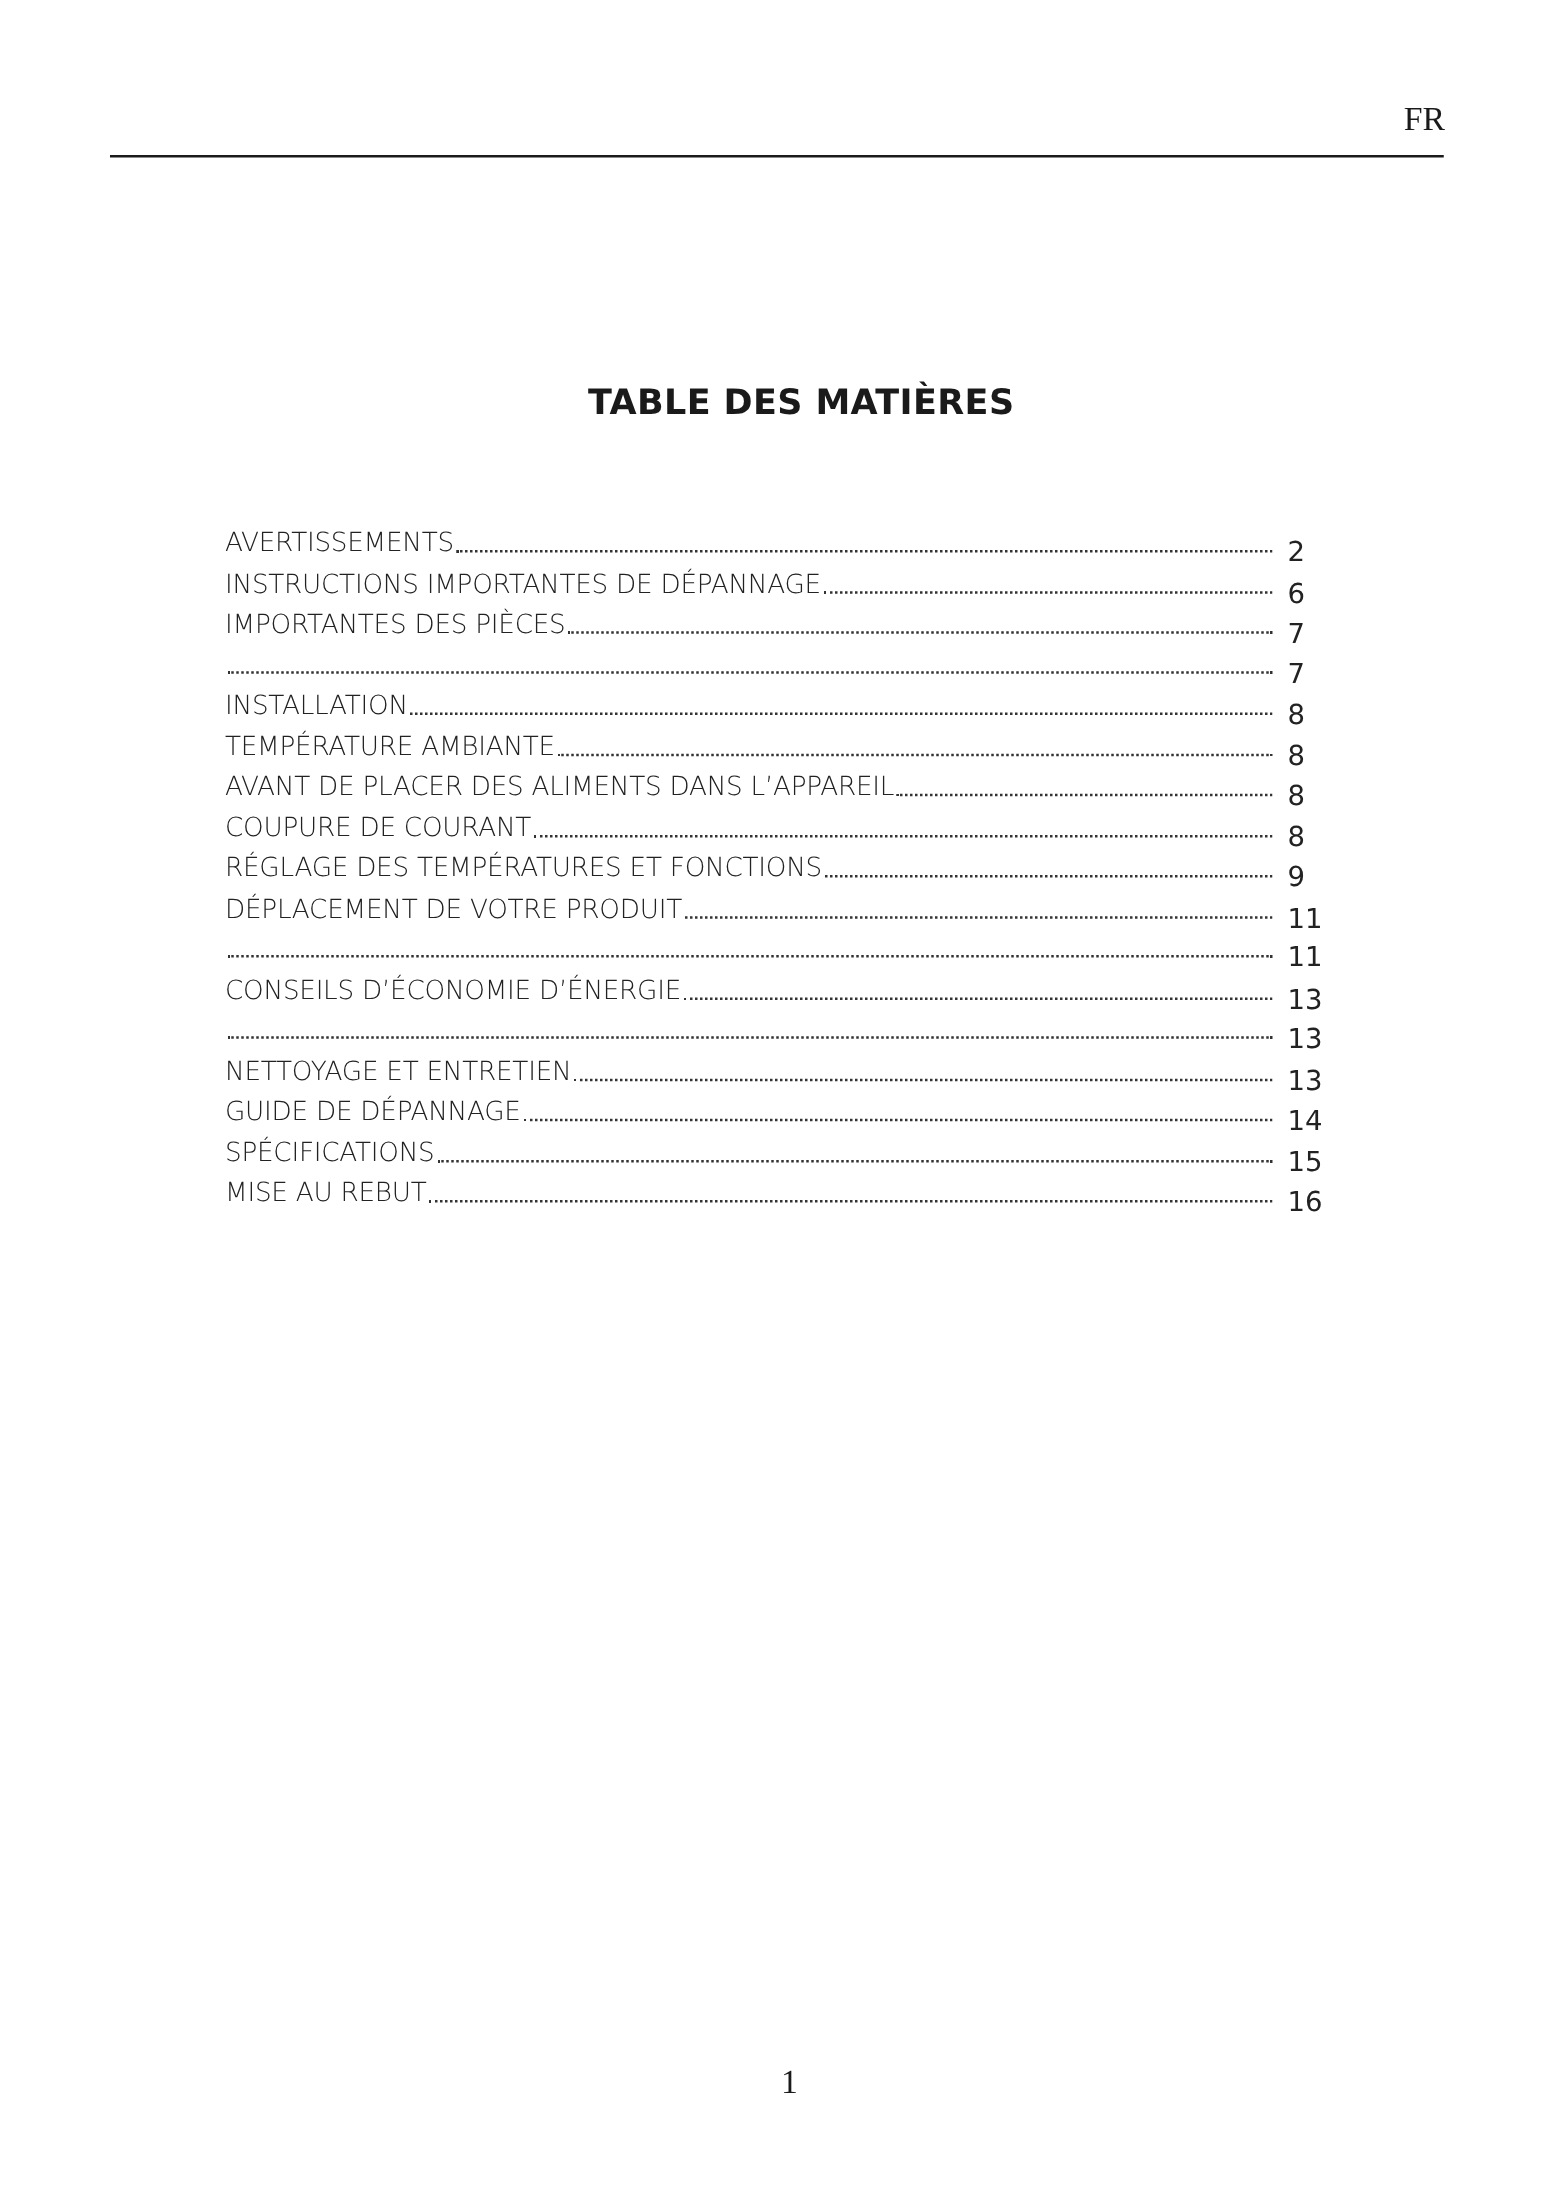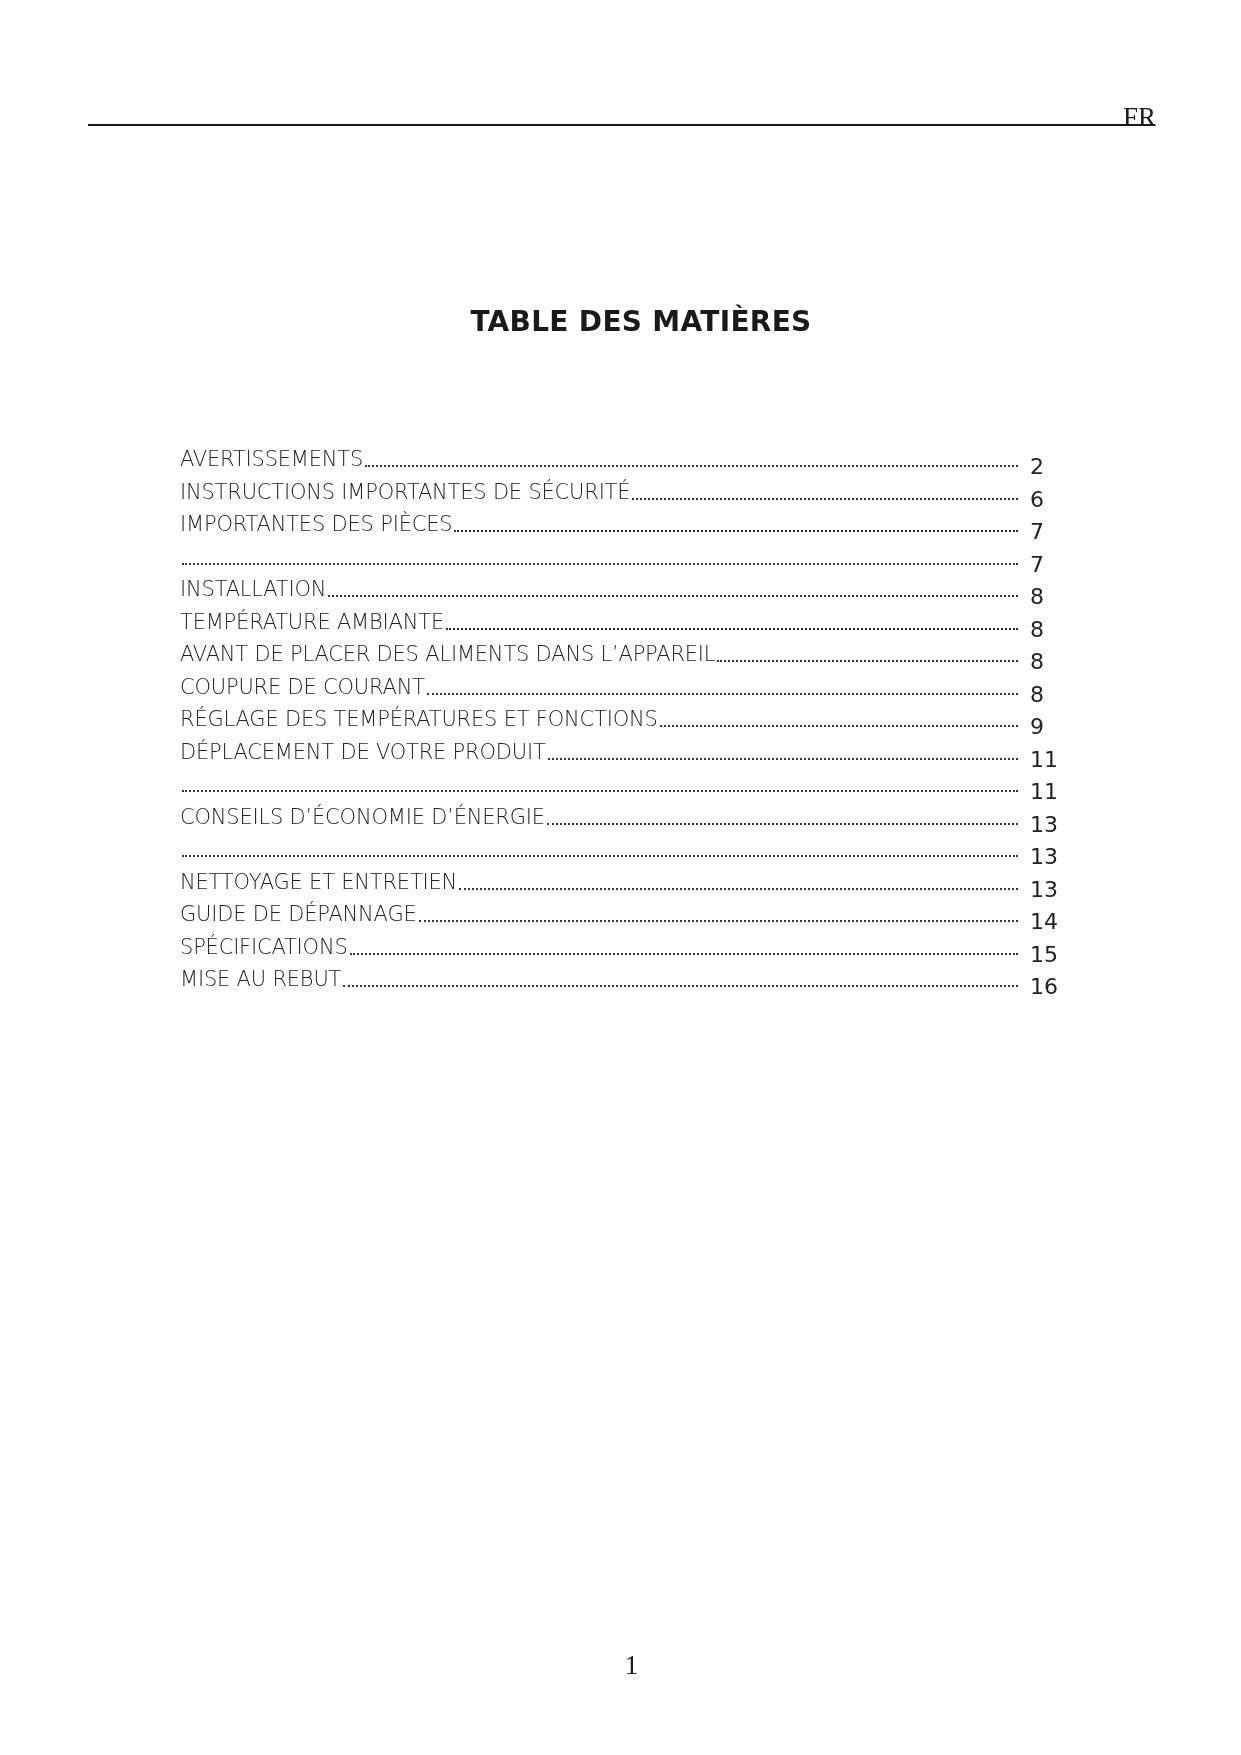--- a/index.html
+++ b/index.html
@@ -10,21 +10,21 @@
   body {
     width: 1241px;
     height: 1755px;
     position: relative;
     overflow: hidden;
     color: #1a1a1a;
   }
   .lang-tag {
     position: absolute;
     right: 85px;
-    top: 102px;
+    top: 80px;
     font-family: "Liberation Serif", "DejaVu Serif", serif;
     font-size: 27px;
     color: #1a1a1a;
   }
   .header-rule {
     position: absolute;
     left: 88px;
     top: 124px;
     width: 1067px;
     height: 0;
@@ -38,21 +38,21 @@
     text-align: center;
     font-family: "DejaVu Sans", "Liberation Sans", sans-serif;
     font-weight: bold;
     font-size: 28px;
     letter-spacing: 0.3px;
     color: #1a1a1a;
   }
   .toc-list {
     position: absolute;
     left: 180px;
-    top: 443px;
+    top: 418px;
     width: 890px;
     margin: 0;
     padding: 0;
     list-style: none;
     font-family: "DejaVu Sans", "Liberation Sans", sans-serif;
     font-size: 21px;
     font-weight: 300;
     color: #222;
   }
   .toc-row {
@@ -115,21 +115,21 @@
 
 <h1 class="toc-title" style="margin:0;">TABLE DES MATIÈRES</h1>
 
 <ul class="toc-list" id="toc-list">
     <li class="toc-row">
     <span class="toc-label">AVERTISSEMENTS</span>
     <span class="toc-leader"></span>
     <span class="toc-page">2</span>
   </li>
     <li class="toc-row">
-    <span class="toc-label">INSTRUCTIONS IMPORTANTES DE SÉCURITÉ</span>
+    <span class="toc-label">INSTRUCTIONS IMPORTANTES DE DÉPANNAGE</span>
     <span class="toc-leader"></span>
     <span class="toc-page">6</span>
   </li>
     <li class="toc-row">
     <span class="toc-label">IMPORTANTES DES PIÈCES</span>
     <span class="toc-leader"></span>
     <span class="toc-page">7</span>
   </li>
     <li class="toc-row">
     <span class="toc-leader"></span>

